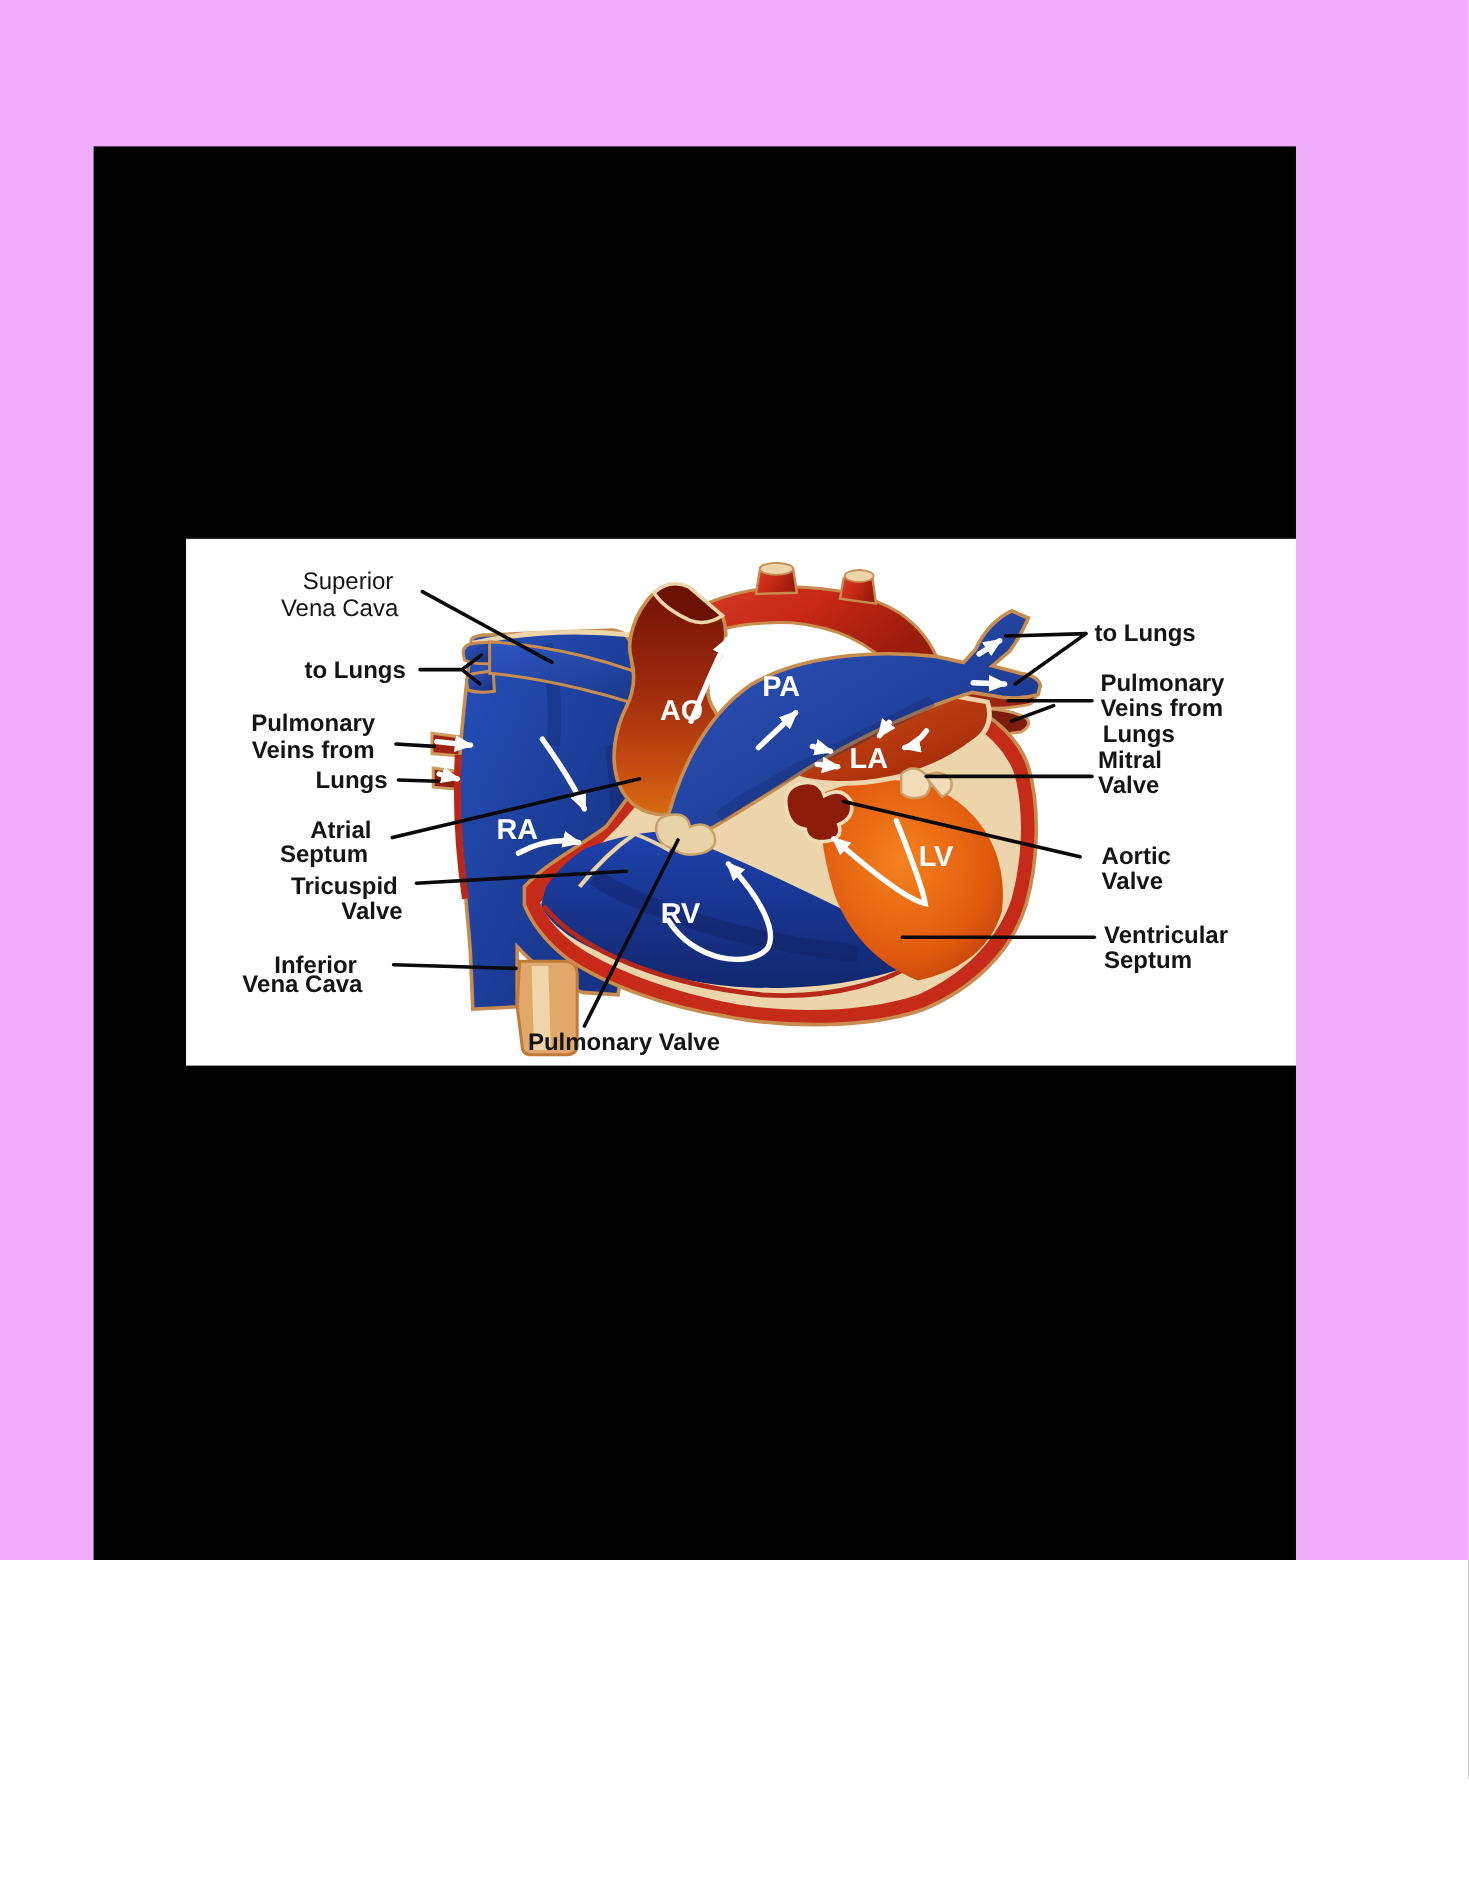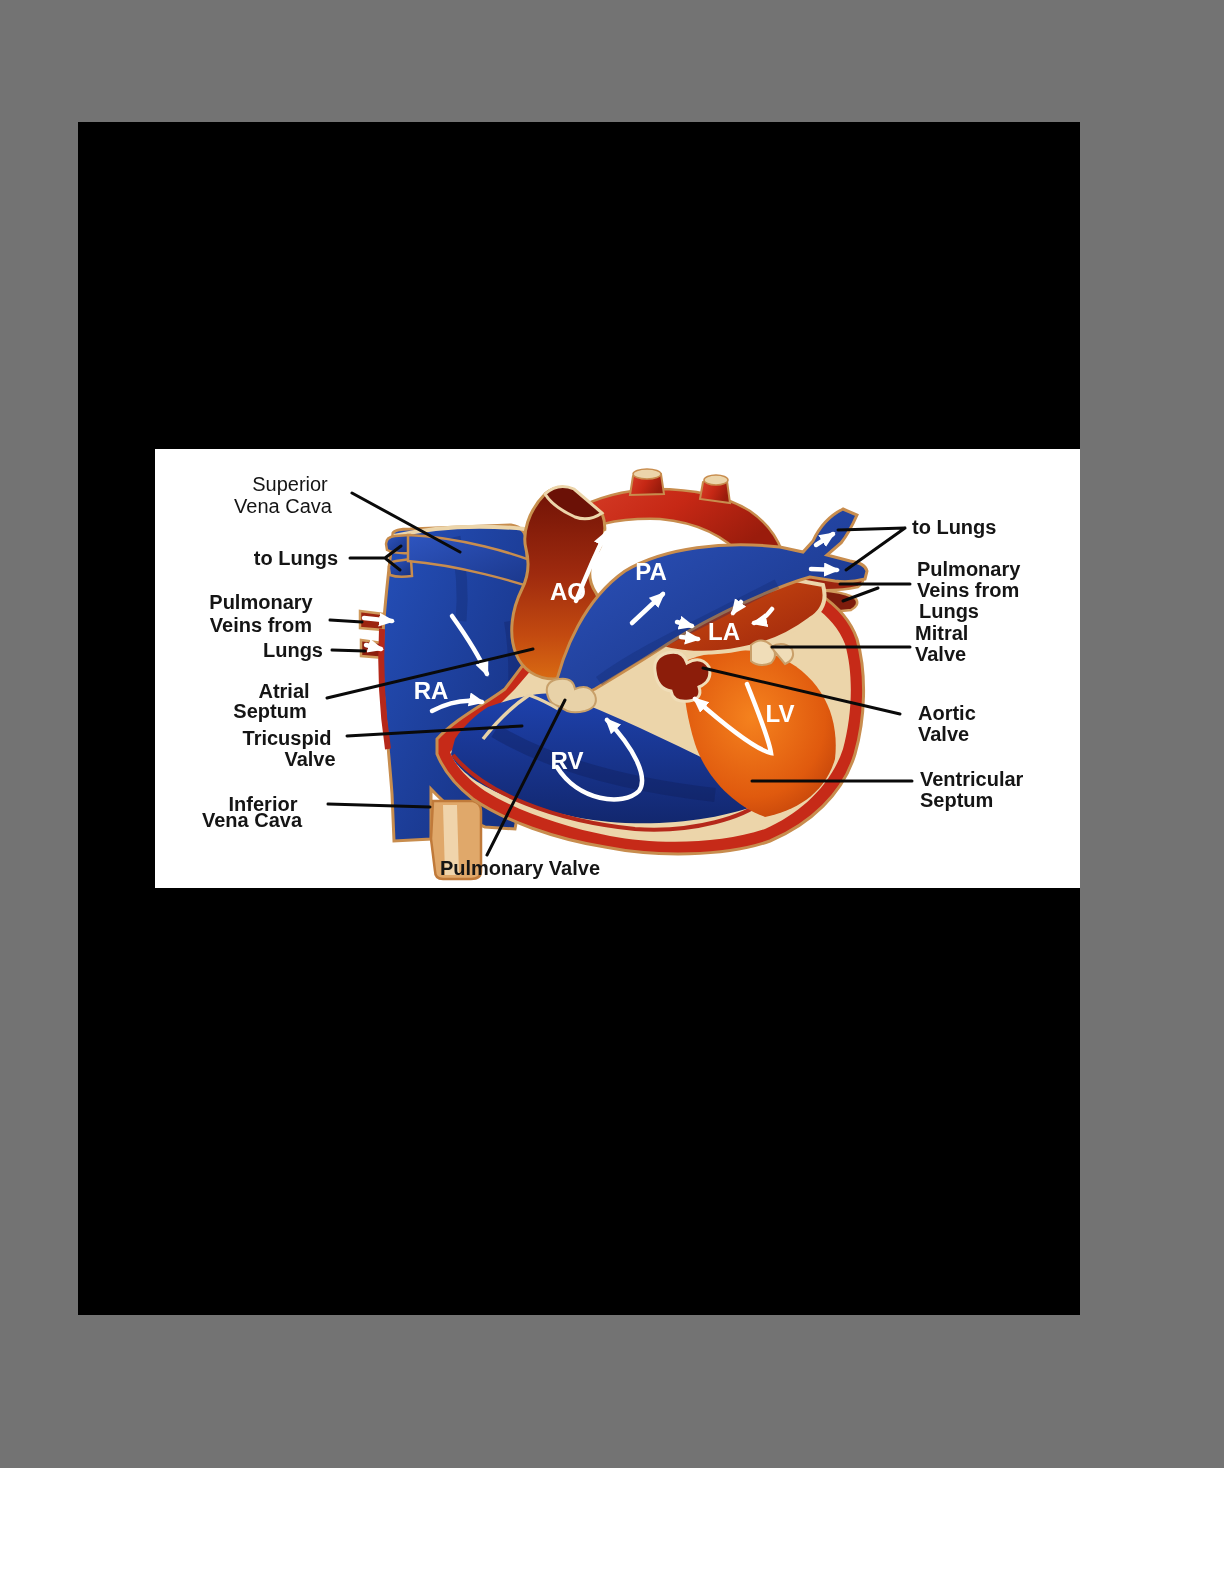--- a/index.html
+++ b/index.html
@@ -1,19 +1,19 @@
 <!DOCTYPE html>
 <html><head>
 <meta charset="utf-8">
 <style>
   html,body{margin:0;padding:0;background:#ffffff;}
   .page{
     position:relative;
-    width:1224px;height:1468px;
-    background:#737373;
+    width:1224px;height:1300px;
+    background:#f0abfc;
     font-family:"Liberation Sans", sans-serif;
     overflow:hidden;
   }
   .black-panel{
     position:absolute;
     left:78px;top:122px;width:1002px;height:1193px;
     background:#000000;
   }
   .figure-band{
     position:absolute;

